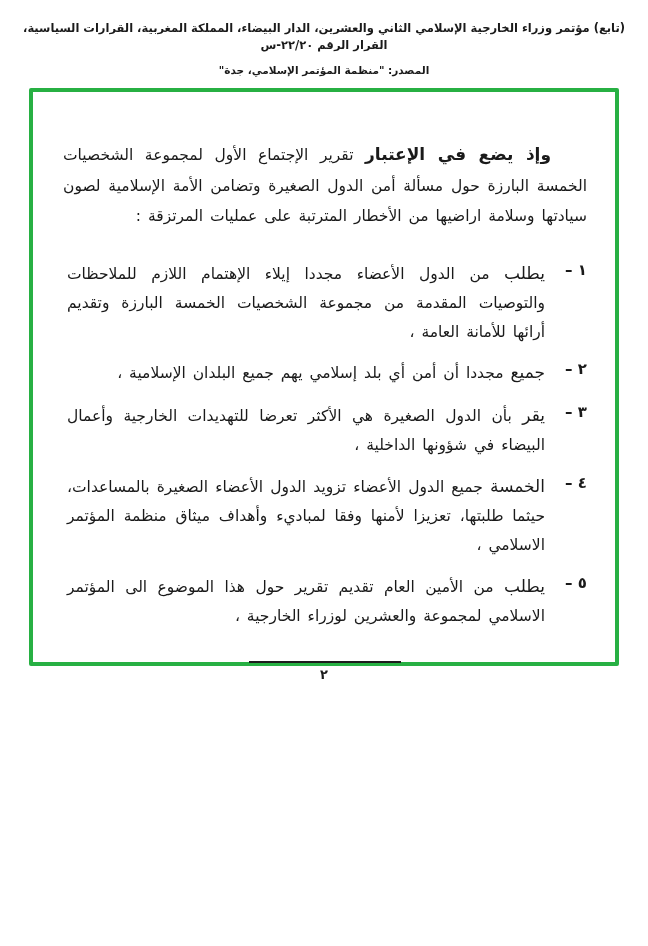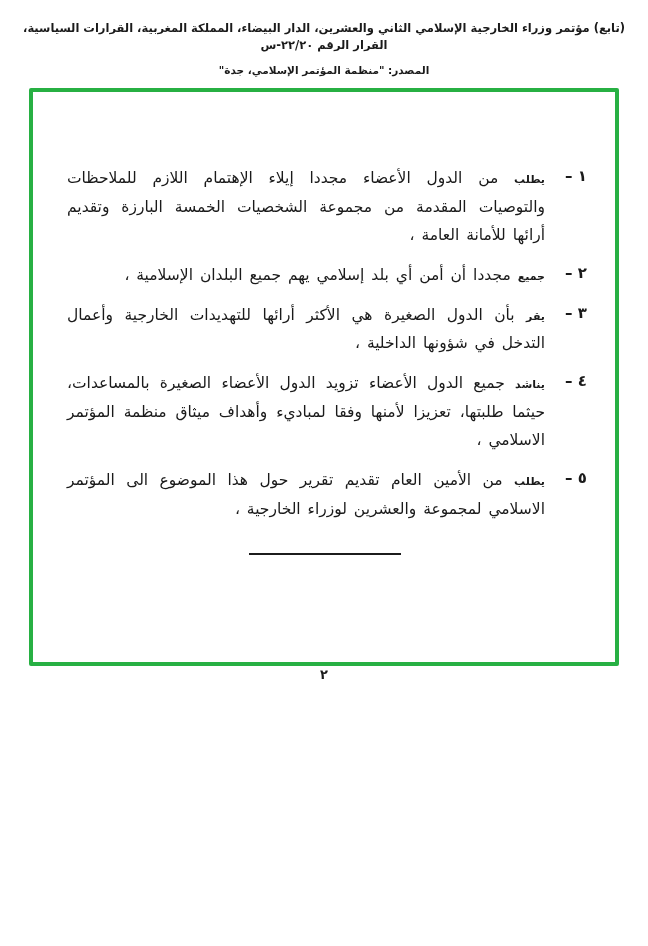--- a/index.html
+++ b/index.html
@@ -70,22 +70,22 @@
   }
   .item .itext {
     flex: 1;
     font-size: 15.5px;
     line-height: 1.85;
     text-align: justify;
     padding-left: 4px;
     word-spacing: 2px;
   }
   .item .kw {
-    font-weight: bold;
-    font-size: 11px;
+    font-weight: normal;
+    font-size: 17px;
   }
   .separator-line {
     width: 152px;
     border-top: 2px solid #1c1c1c;
     margin: 30px auto 0;
   }
   .doc-footer {
     position: absolute;
     bottom: 0;
     right: 0;
@@ -102,38 +102,41 @@
 
 <div class="page">
 
   <header class="doc-header">
     <div class="header-line1">(تابع) مؤتمر وزراء الخارجية الإسلامي الثاني والعشرين، الدار البيضاء، المملكة المغربية، القرارات السياسية، القرار الرقم ٢٢/٢٠-س</div>
     <div class="header-line2">المصدر:  "منظمة المؤتمر الإسلامي، جدة"</div>
   </header>
 
   <div class="green-box">
 
+    <p class="intro">
+      <strong class="lead">وإذ يضع في الإعتبار</strong><span> تقرير الإجتماع الأول لمجموعة الشخصيات الخمسة البارزة حول مسألة أمن الدول الصغيرة وتضامن الأمة الإسلامية لصون سيادتها وسلامة اراضيها من الأخطار المترتبة على عمليات المرتزقة :</span>
+    </p>
 
     <div class="items">
 
     <div class="item">
           <span class="num">١ –</span>
           <span class="itext"><strong class="kw">يطلب</strong><span> من الدول الأعضاء مجددا إيلاء الإهتمام اللازم للملاحظات والتوصيات المقدمة من مجموعة الشخصيات الخمسة البارزة وتقديم أرائها للأمانة العامة ،</span></span>
         </div>
         <div class="item">
           <span class="num">٢ –</span>
           <span class="itext"><strong class="kw">جميع</strong><span> مجددا أن أمن أي بلد إسلامي يهم جميع البلدان الإسلامية ،</span></span>
         </div>
         <div class="item">
           <span class="num">٣ –</span>
-          <span class="itext"><strong class="kw">يقر</strong><span> بأن الدول الصغيرة هي الأكثر أرائها للتهديدات الخارجية وأعمال التدخل في شؤونها الداخلية ،</span></span>
+          <span class="itext"><strong class="kw">يقر</strong><span> بأن الدول الصغيرة هي الأكثر تعرضا للتهديدات الخارجية وأعمال البيضاء في شؤونها الداخلية ،</span></span>
         </div>
         <div class="item">
           <span class="num">٤ –</span>
-          <span class="itext"><strong class="kw">يناشد</strong><span> جميع الدول الأعضاء تزويد الدول الأعضاء الصغيرة بالمساعدات، حيثما طلبتها، تعزيزا لأمنها وفقا لمباديء وأهداف ميثاق منظمة المؤتمر الاسلامي ،</span></span>
+          <span class="itext"><strong class="kw">الخمسة</strong><span> جميع الدول الأعضاء تزويد الدول الأعضاء الصغيرة بالمساعدات، حيثما طلبتها، تعزيزا لأمنها وفقا لمباديء وأهداف ميثاق منظمة المؤتمر الاسلامي ،</span></span>
         </div>
         <div class="item">
           <span class="num">٥ –</span>
           <span class="itext"><strong class="kw">يطلب</strong><span> من الأمين العام تقديم تقرير حول هذا الموضوع الى المؤتمر الاسلامي لمجموعة والعشرين لوزراء الخارجية ،</span></span>
         </div>
       </div>
 
     <div class="separator-line"></div>
 
   </div>

